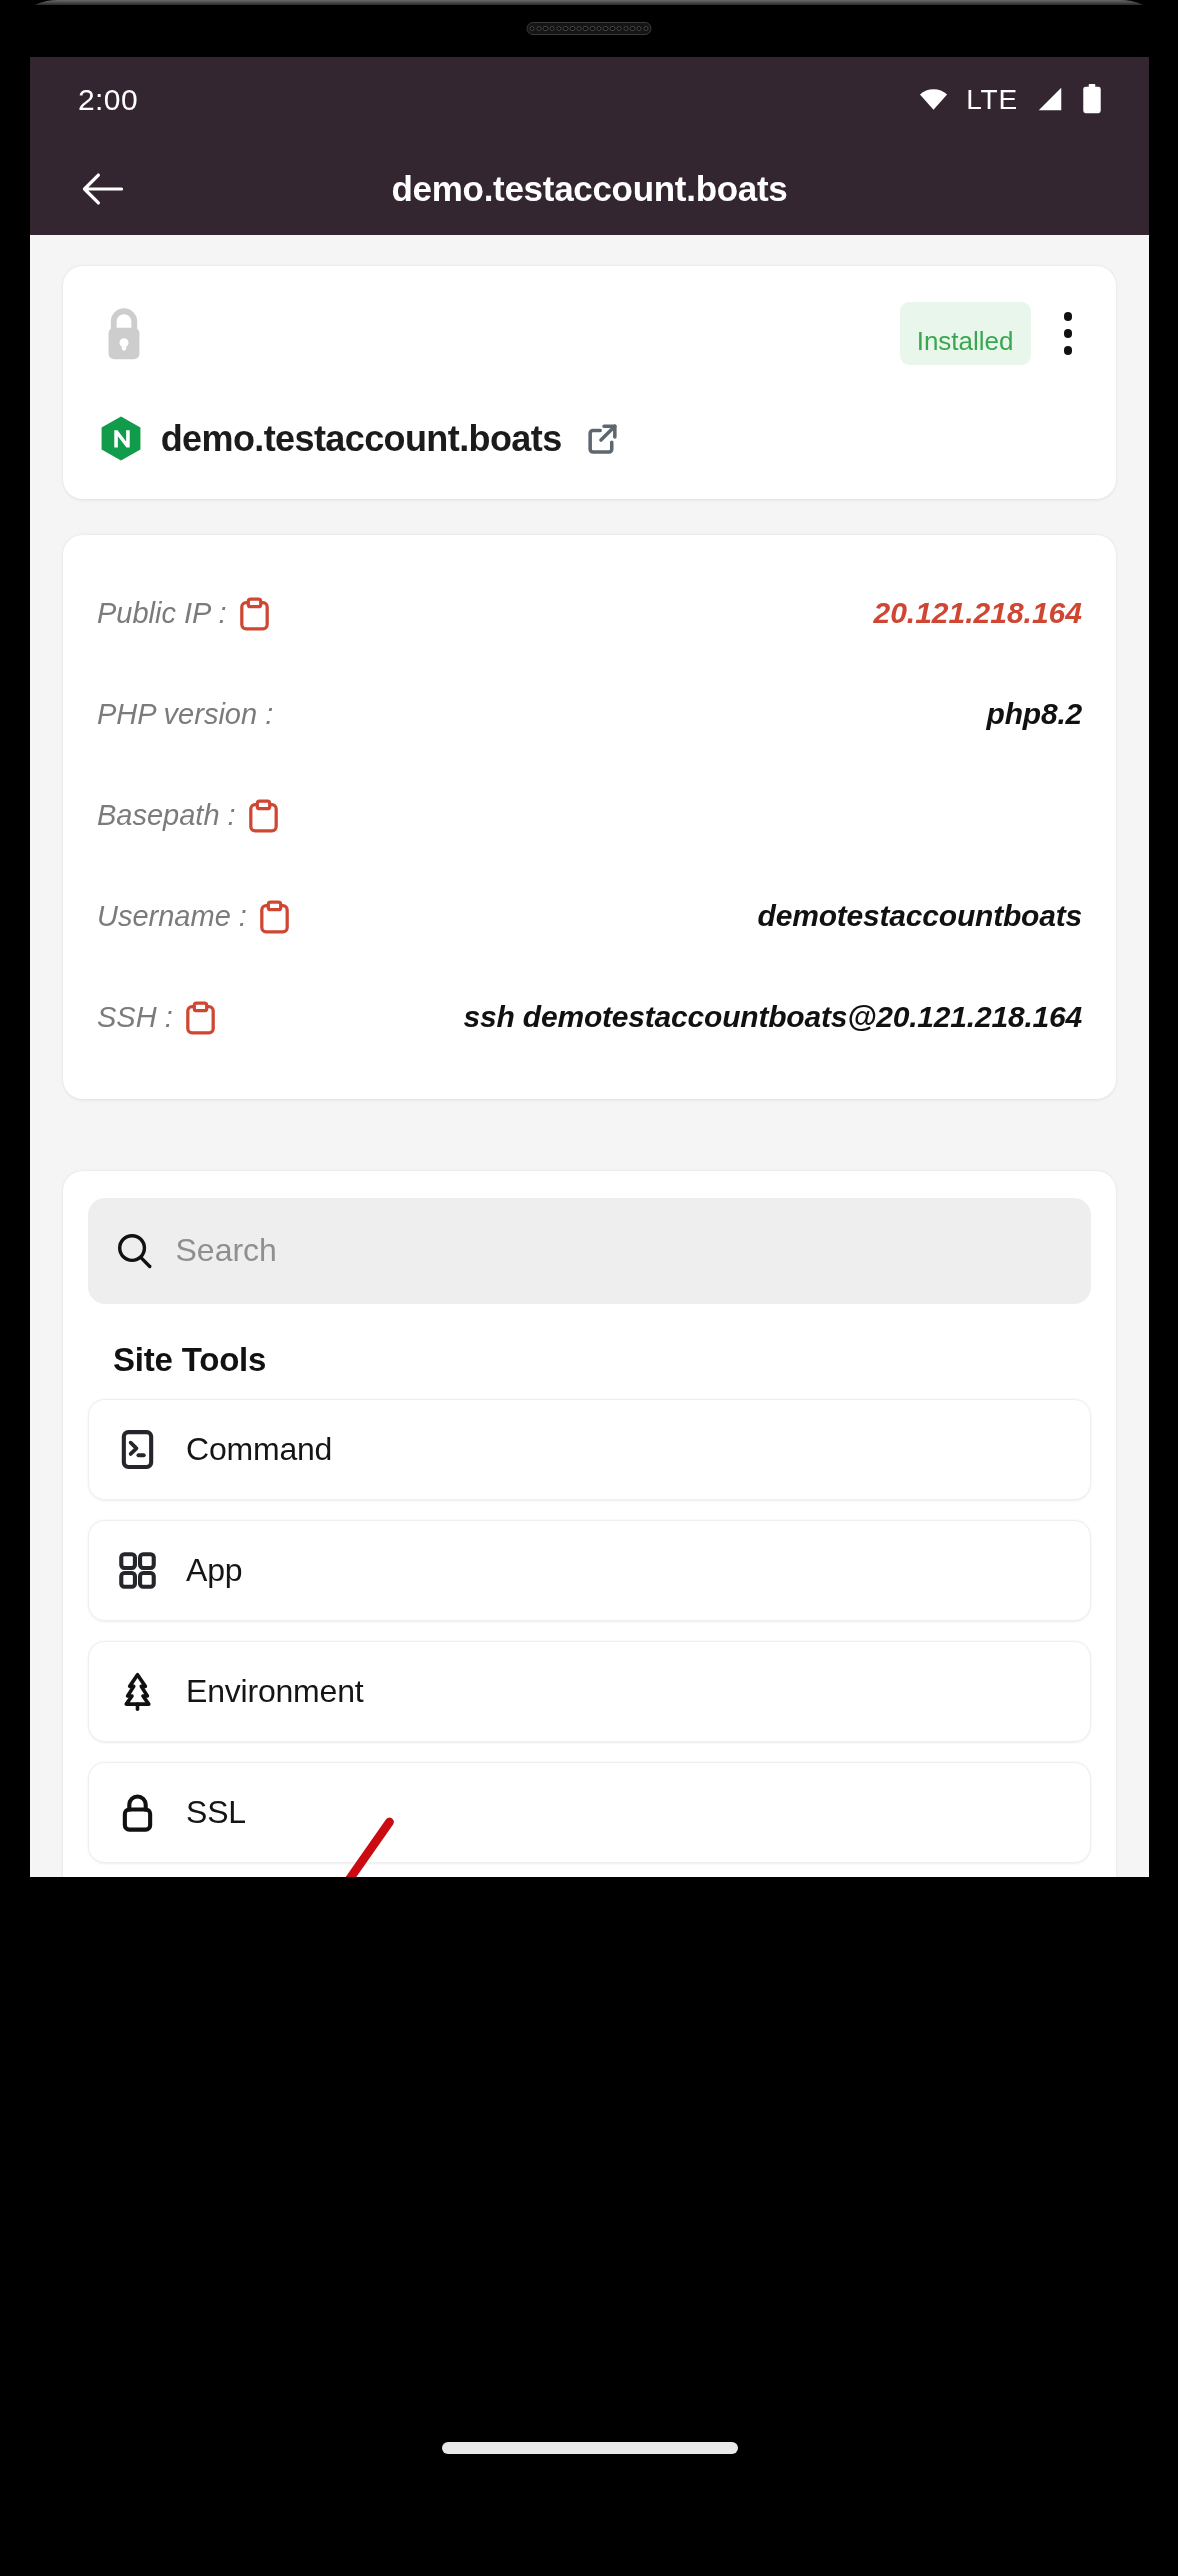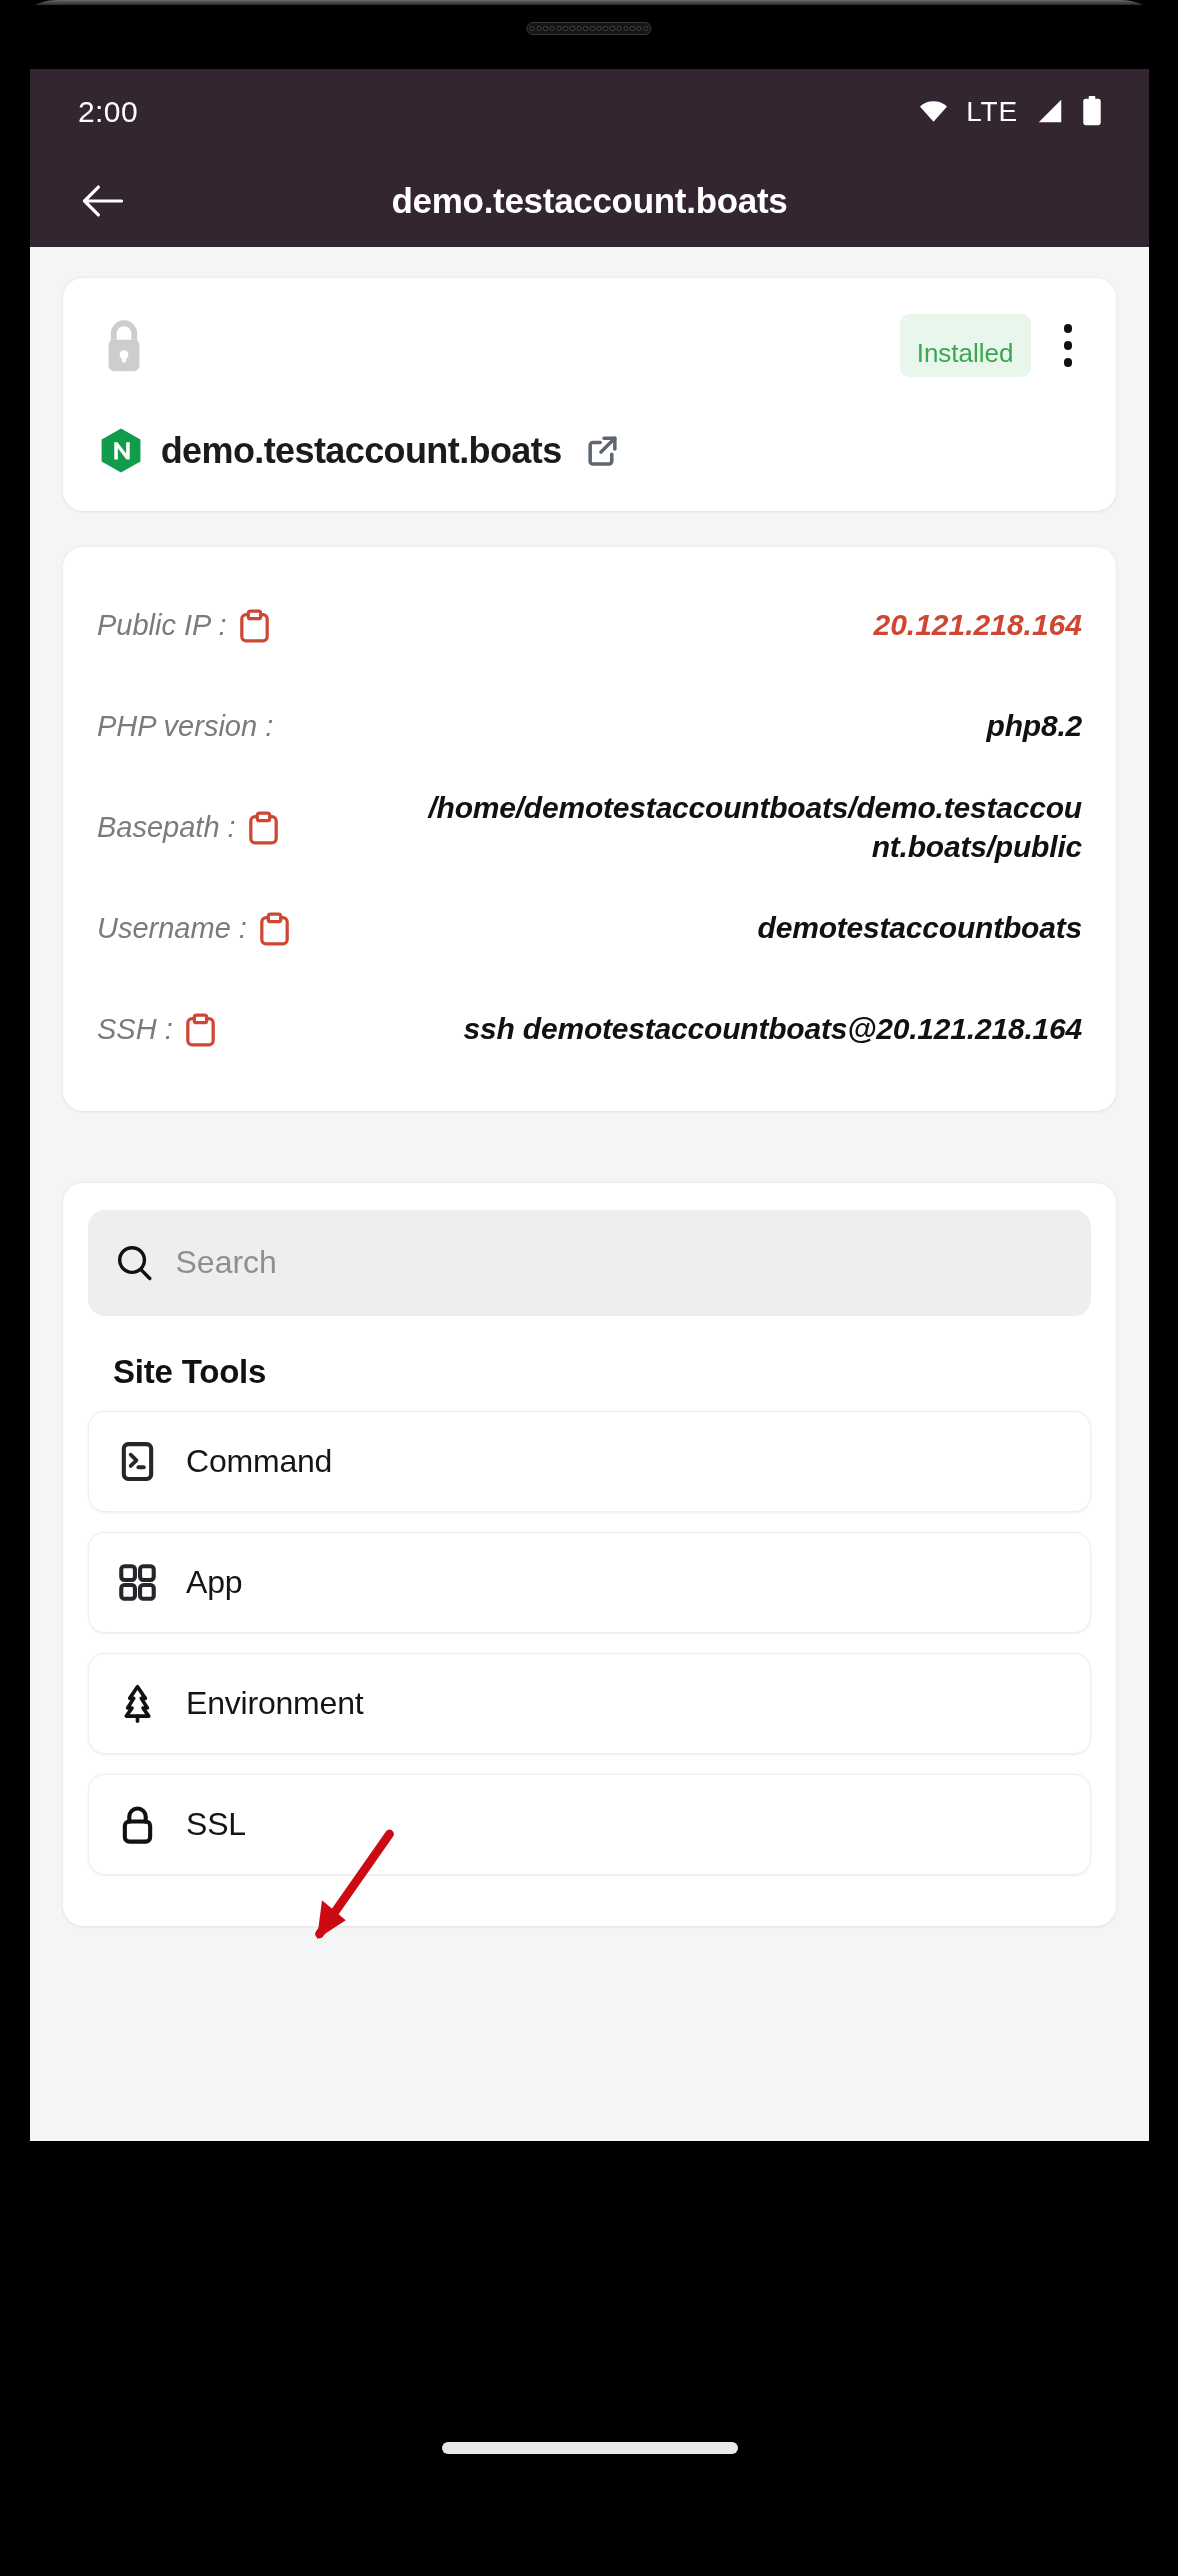--- a/index.html
+++ b/index.html
@@ -30,22 +30,22 @@
     display:flex; align-items:center; justify-content:center; gap:1.2px;
   }
   #speaker-grille i{
     width:5.5px; height:5.5px; border-radius:50%;
     background:#0a0a0a; border:0.8px solid #454545;
     display:block;
   }
 
   
   #screen{
-    position:absolute; left:30px; top:69px;
-    width:1119px; height:2072px;
+    position:absolute; left:30px; top:57px;
+    width:1119px; height:1820px;
     background:#f5f5f5;
     overflow:hidden;
   }
 
   
   #status-bar{
     height:86px; background:#342630;
     display:flex; align-items:center;
     padding:0 47px 0 48px;
     color:#fff;
@@ -277,21 +277,20 @@
           <span class="info-label">PHP version :</span>
           <span class="info-value">php8.2</span>
         </div>
 
         <div class="info-row">
           <span class="info-label">Basepath :</span>
           <svg class="info-copy" viewBox="0 0 22 24">
             <rect x="2" y="4" width="18" height="18.5" rx="3" stroke="#cf4632" stroke-width="2.3" fill="none"></rect>
             <rect x="6.6" y="1.4" width="8.8" height="5.4" rx="1.6" stroke="#cf4632" stroke-width="2.3" fill="#fff"></rect>
           </svg>
-          <span class="info-value wide">/home/demotestaccountboats/demo.testaccount.boats/public</span>
         </div>
 
         <div class="info-row">
           <span class="info-label">Username :</span>
           <svg class="info-copy" viewBox="0 0 22 24">
             <rect x="2" y="4" width="18" height="18.5" rx="3" stroke="#cf4632" stroke-width="2.3" fill="none"></rect>
             <rect x="6.6" y="1.4" width="8.8" height="5.4" rx="1.6" stroke="#cf4632" stroke-width="2.3" fill="#fff"></rect>
           </svg>
           <span class="info-value">demotestaccountboats</span>
         </div>

